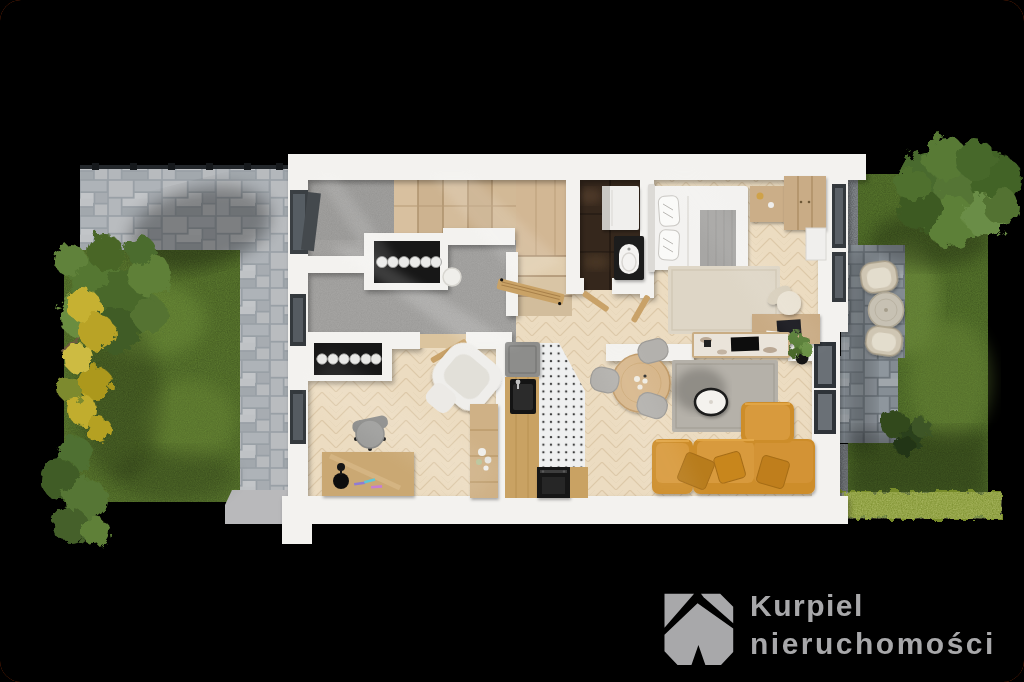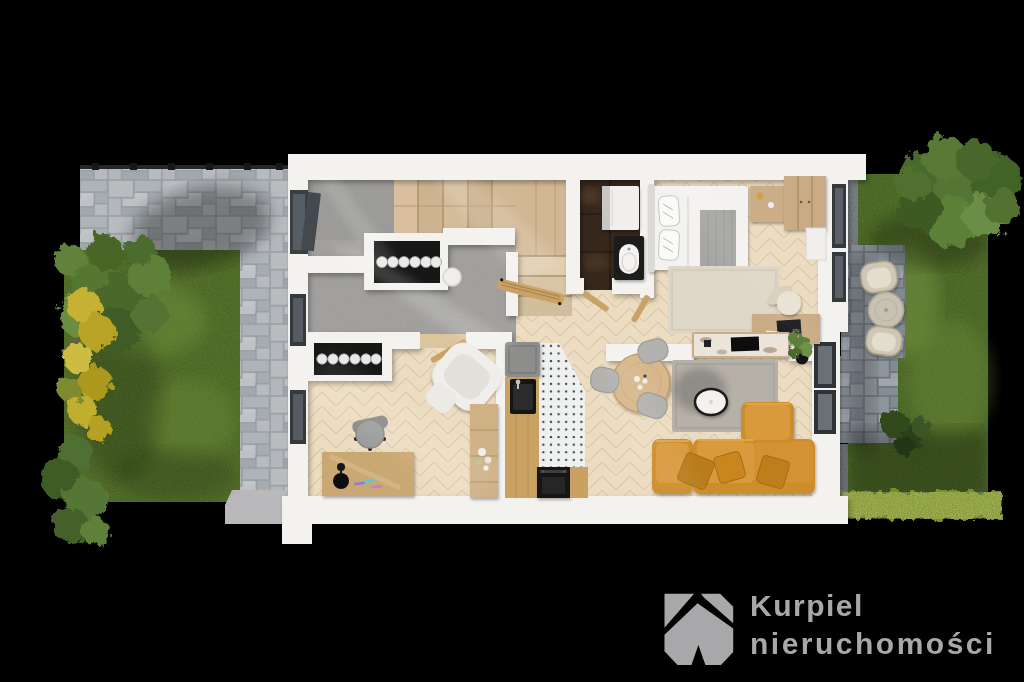--- a/index.html
+++ b/index.html
@@ -1,16 +1,16 @@
 <!DOCTYPE html>
 <html><head>
 <meta charset="utf-8">
 <style>
   html,body{margin:0;padding:0;background:#000;}
-  .stage{position:relative;width:1024px;height:682px;background:#c2410c;overflow:hidden;font-family:"Liberation Sans",sans-serif;}
+  .stage{position:relative;width:1024px;height:682px;background:#c2410c;overflow:hidden;font-family:"Liberation Sans",sans-serif;border-radius:21px;}
   svg{display:block}
   text{font-family:"Liberation Sans","DejaVu Sans",sans-serif;font-weight:bold;}
 </style>
 </head>
 <body>
 
 <div class="stage">
 <svg width="1024" height="682" viewBox="0 0 1024 682" xmlns="http://www.w3.org/2000/svg">
 <defs>
   <pattern id="pavL" width="54" height="36" patternUnits="userSpaceOnUse">

